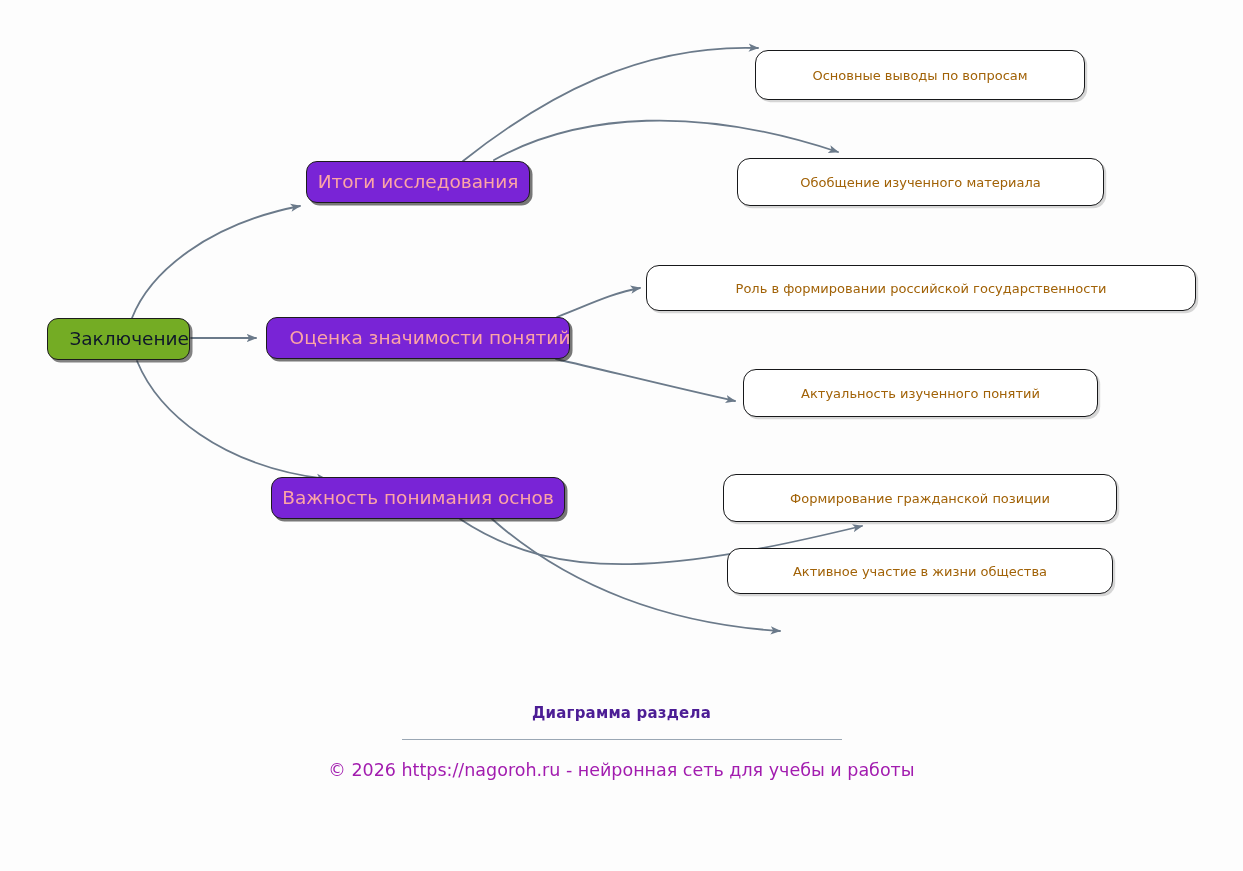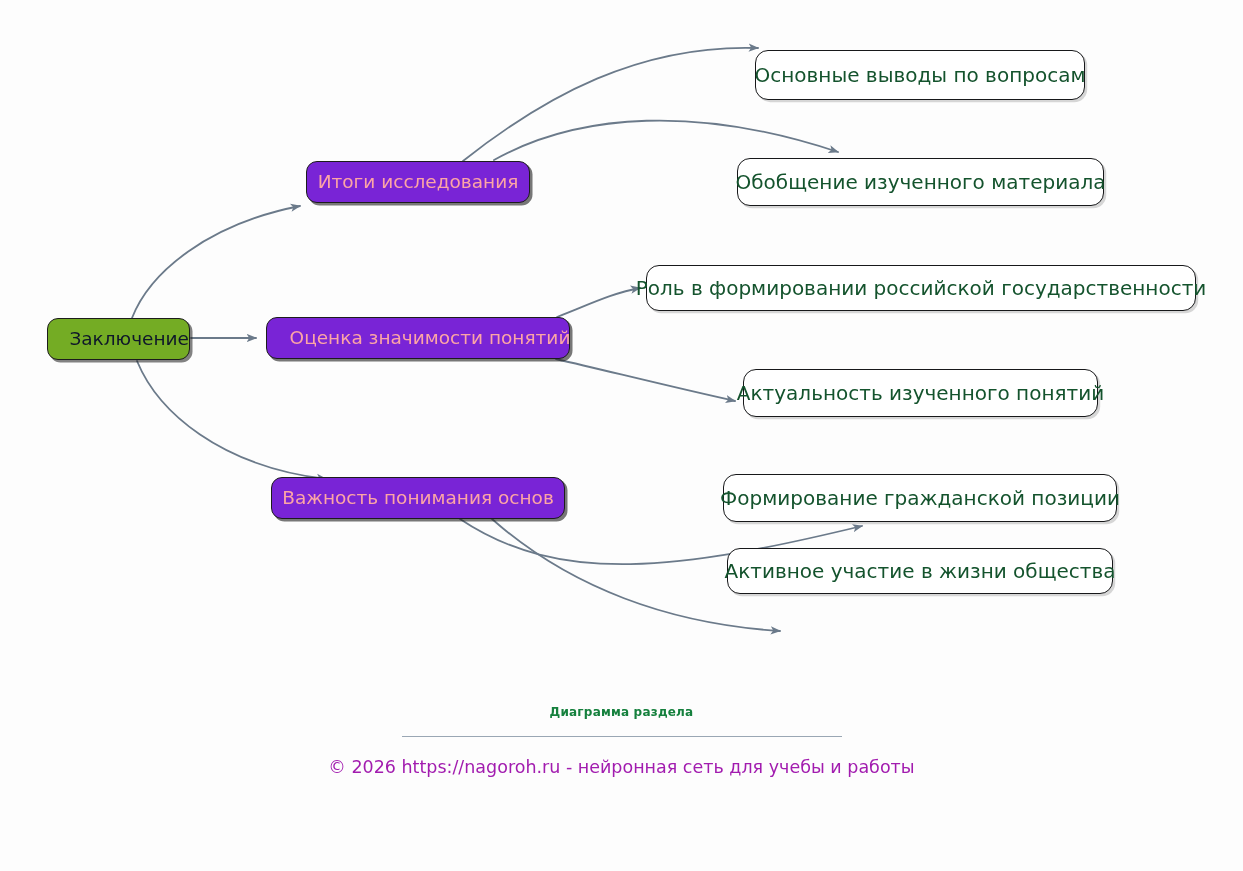--- a/index.html
+++ b/index.html
@@ -54,35 +54,35 @@
     background: #7924d6;
     border: 1.1px solid #1c1c1c;
     box-shadow: 2.5px 2.5px 0 rgba(30,30,30,0.6);
     font-size: 18.5px;
     color: #fca5a5;
   }
   .node-leaf {
     background: #ffffff;
     border: 1.6px solid #17181a;
     box-shadow: 2.2px 2.2px 0 rgba(40,40,40,0.18);
-    font-size: 20px;
-    color: #14532d;
+    font-size: 13px;
+    color: #a16207;
     border-radius: 13px;
   }
   #footer {
     position: absolute;
     left: 0;
     right: 0;
     top: 706px;
     text-align: center;
   }
   #footer-title {
-    font-size: 12px;
+    font-size: 15px;
     font-weight: bold;
-    color: #15803d;
+    color: #4c1d95;
     letter-spacing: 0.2px;
     line-height: 1;
   }
   #footer-divider {
     width: 440px;
     height: 0;
     margin: 18px auto 0 auto;
     border-top: 1.4px solid #9aa7b4;
   }
   #footer-copyright {

